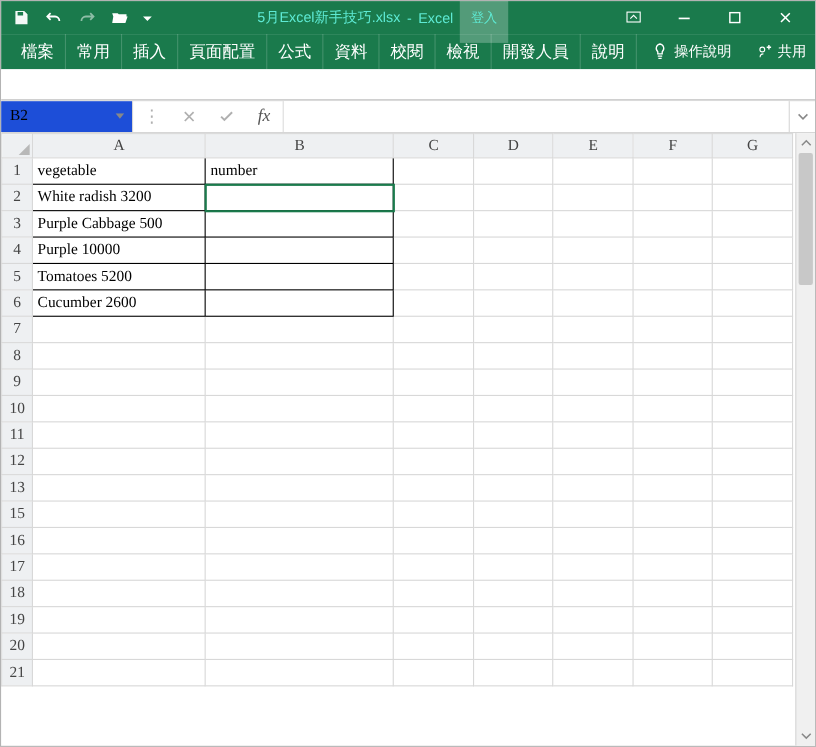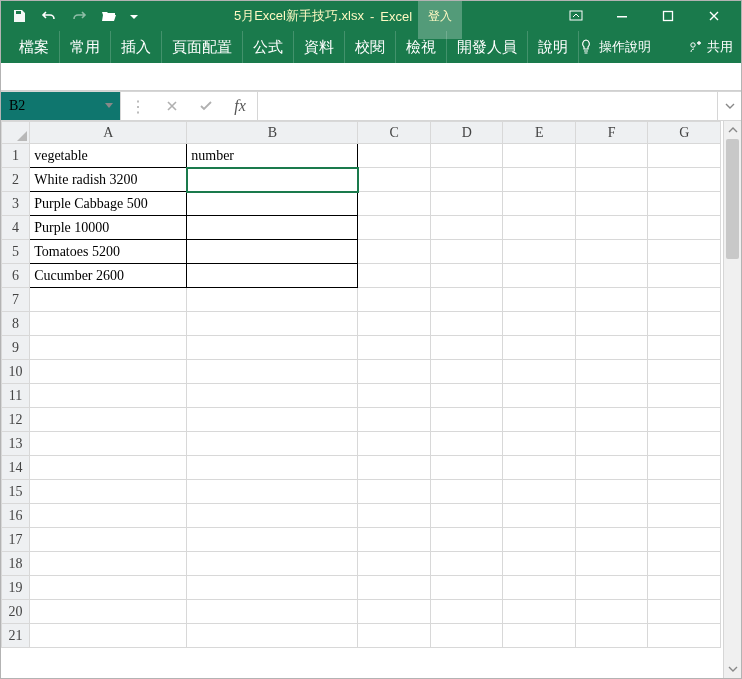--- a/index.html
+++ b/index.html
@@ -11,21 +11,21 @@
     height: 679px;
     overflow: hidden;
     border: 1px solid #b3b3b3;
   }
   
   .titlebar {
     background: #1a7a4c;
     height: 30px;
     display: flex;
     align-items: center;
-    color: #fef9c3;
+    color: #5eead4;
     padding: 0 4px;
   }
   .titlebar .qat { display: flex; align-items: center; gap: 2px; }
   .qat-btn {
     width: 28px; height: 26px;
     display: flex; align-items: center; justify-content: center;
     color: #fff;
   }
   .qat-btn.disabled { opacity: 0.5; }
   .titlebar .doc-title {
@@ -59,21 +59,21 @@
   }
   .rtab {
     padding: 0 10px;
     height: 32px;
     display: flex;
     align-items: center;
     font-size: 15px;
     border-right: 1px solid rgba(255,255,255,0.18);
   }
   .rtab.first { padding-left: 16px; }
-  .rtab-right { margin-left: auto; display: flex; align-items: flex-end; gap: 24px; }
+  .rtab-right { margin-left: auto; display: flex; align-items: flex-end; gap: 10px; }
   .tell-me { display: flex; align-items: center; gap: 6px; }
   .share { display: flex; align-items: center; gap: 4px; padding-left:12px; }
   
   .ribbon-gap {
     height: 28px;
     background: #fff;
     border-bottom: 1px solid #d0d0d0;
   }
   
   .fx-row {
@@ -91,21 +91,21 @@
     border-right: 1px solid #d6d6d6;
     position: relative;
   }
   .name-box input {
     border: none;
     width: 100%;
     padding: 0 8px;
     font-size: 14px;
     height: 100%;
     outline: none;
-    background: #0f766e;
+    background: #1d4ed8;
     font-family: "Times New Roman", serif;
   }
   .name-box .dd {
     position: absolute; right: 4px; top: 50%; transform: translateY(-50%);
     width: 14px; height: 14px; display:flex; align-items:center; justify-content:center;
     color: #666;
   }
   .fx-tools {
     display: flex;
     align-items: center;
@@ -497,30 +497,20 @@
             <th class="rowhdr">13</th>
             <td></td>
             <td></td>
             <td></td>
             <td></td>
             <td></td>
             <td></td>
             <td></td>
           </tr>
           <tr>
-            <th class="rowhdr">14</th>
-            <td></td>
-            <td></td>
-            <td></td>
-            <td></td>
-            <td></td>
-            <td></td>
-            <td></td>
-          </tr>
-          <tr>
             <th class="rowhdr">15</th>
             <td></td>
             <td></td>
             <td></td>
             <td></td>
             <td></td>
             <td></td>
             <td></td>
           </tr>
           <tr>

